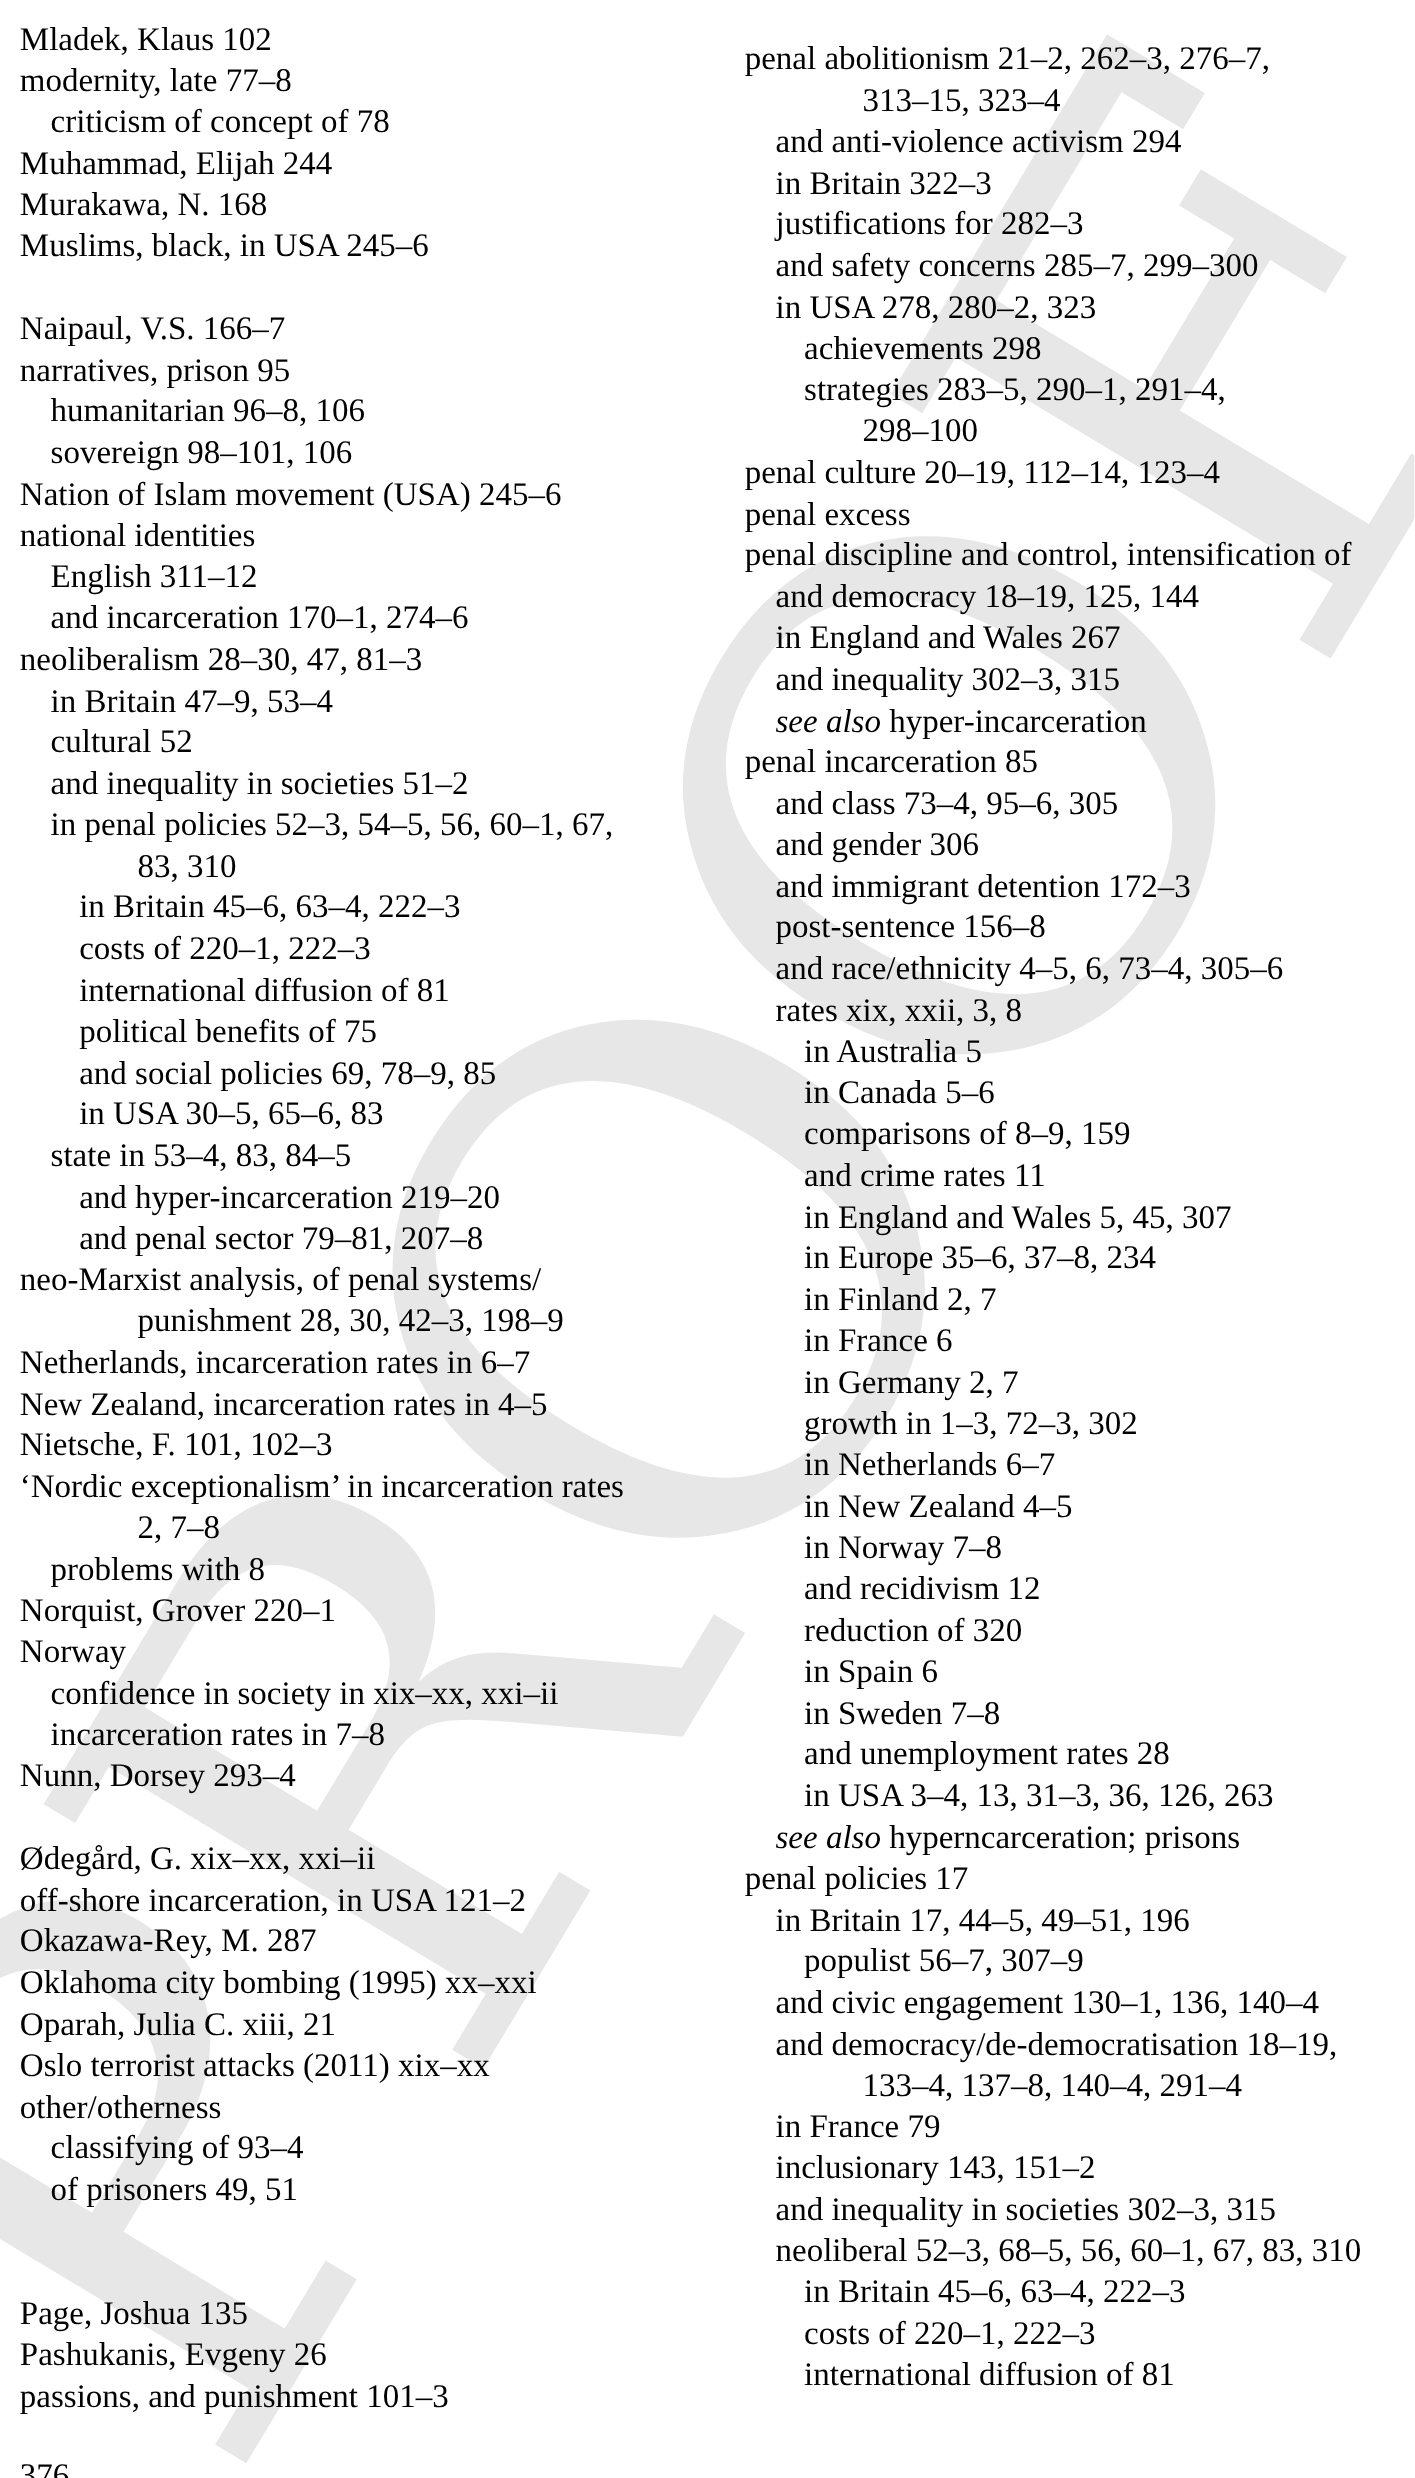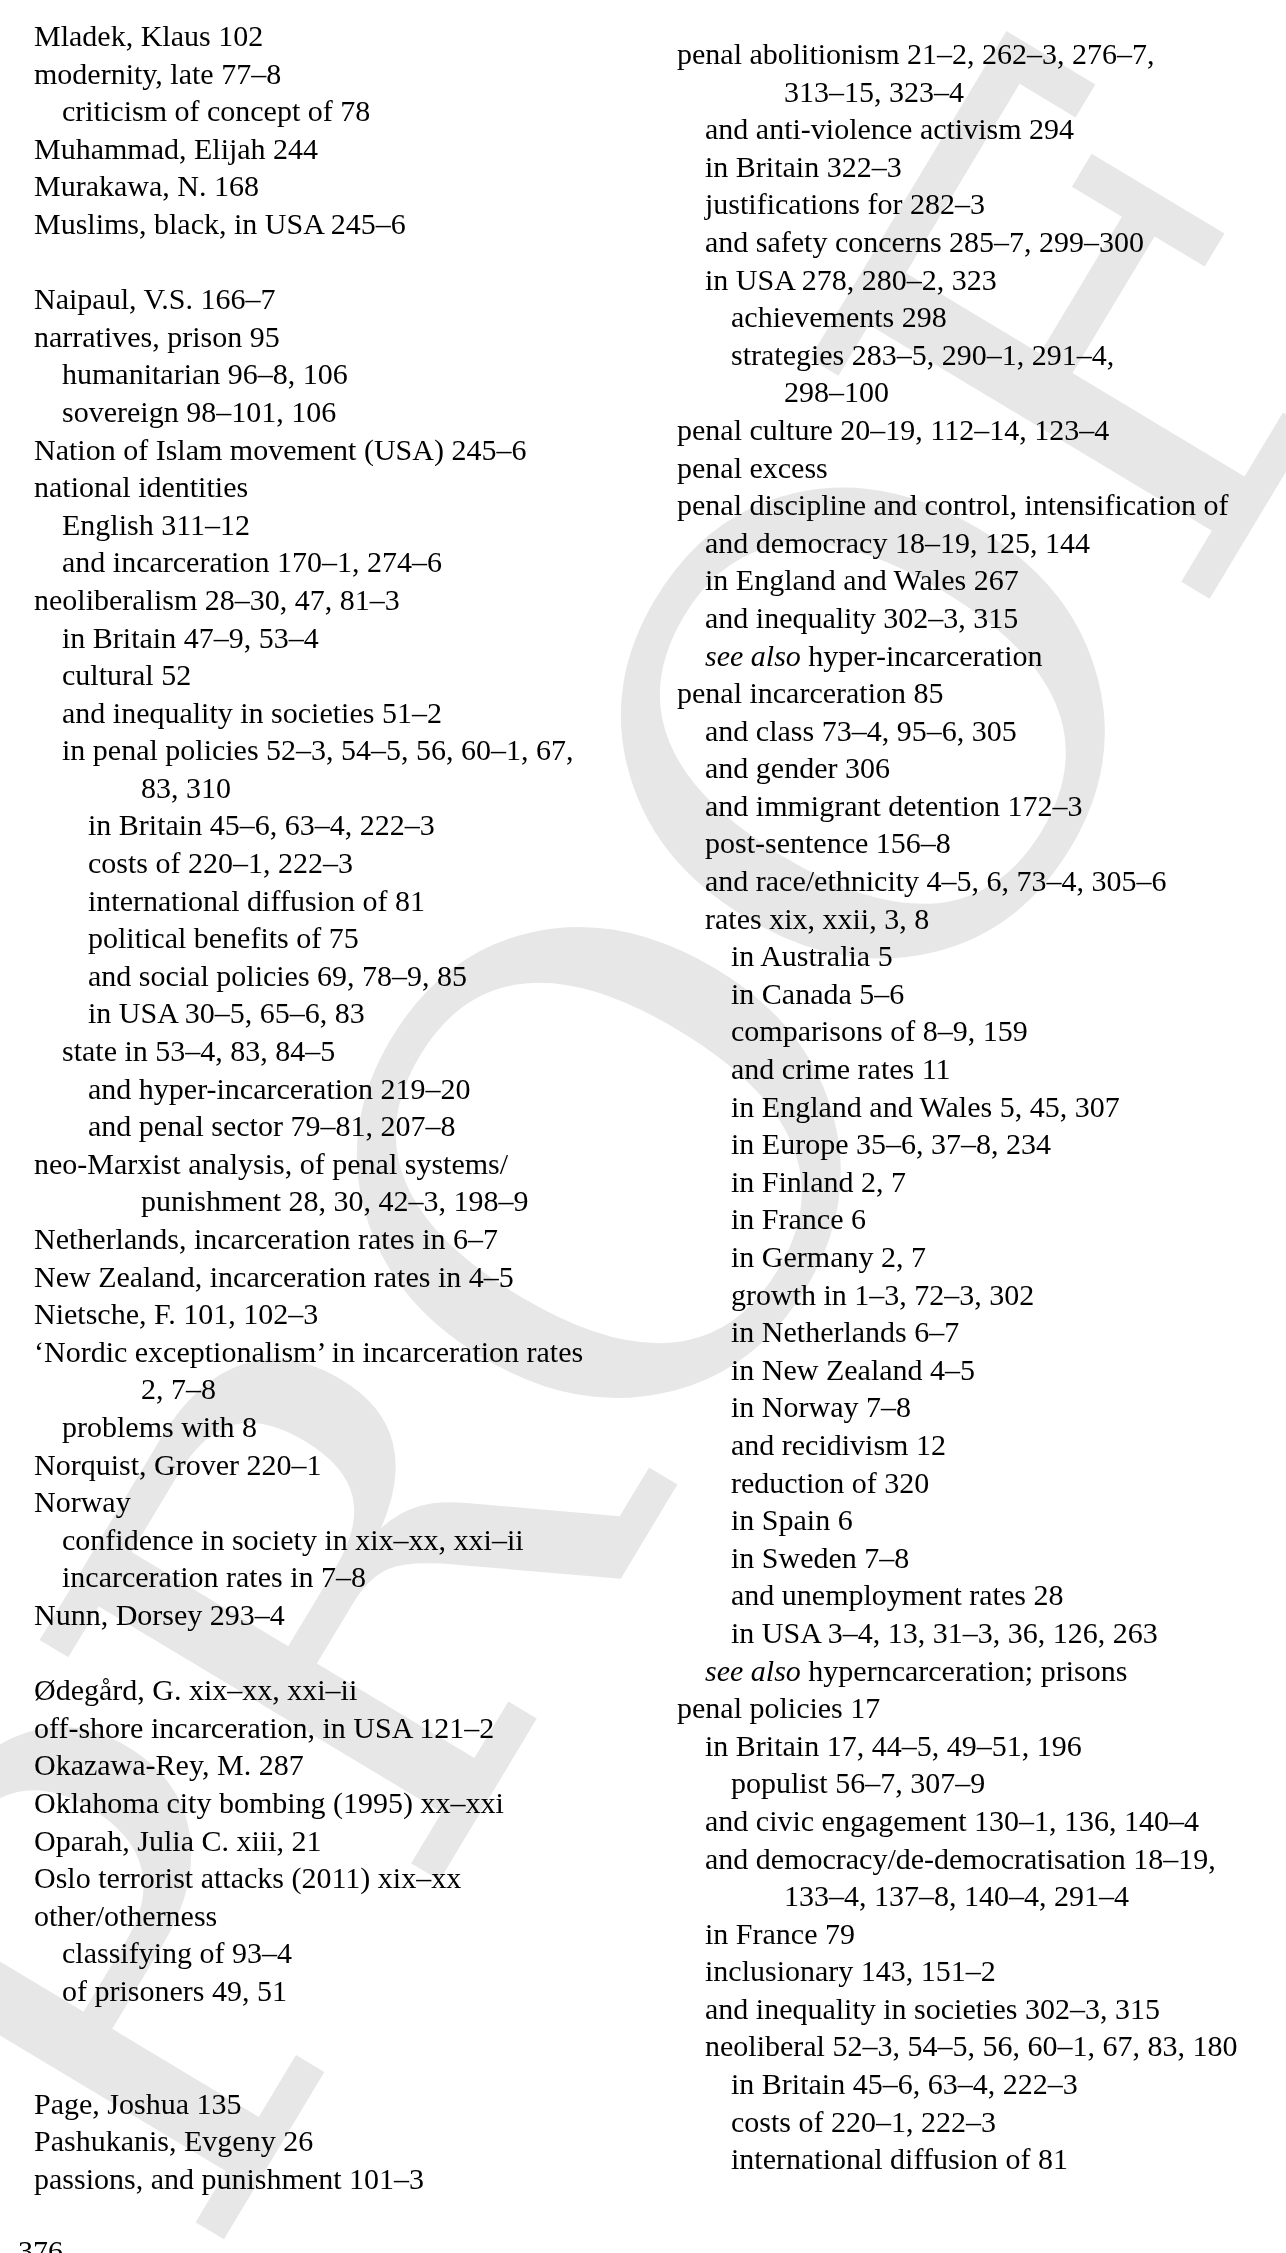--- a/index.html
+++ b/index.html
@@ -32,21 +32,20 @@
   }
   .col {
     position: absolute;
     top: 17px;
     z-index: 1;
     font-size: 30px;
   }
   #col-left {
     left: 18px;
     width: 630px;
-    margin-left: 16px;
   }
   #col-right {
     left: 677px;
     width: 609px;
     overflow: hidden; 
     margin-top: 18px;
   }
   .line {
     height: 37.6px;
     line-height: 37.6px;
@@ -180,20 +179,20 @@
       <div class="line i1"><i>see also</i> hyperncarceration; prisons</div>
       <div class="line i0">penal policies 17</div>
       <div class="line i1">in Britain 17, 44–5, 49–51, 196</div>
       <div class="line i2">populist 56–7, 307–9</div>
       <div class="line i1">and civic engagement 130–1, 136, 140–4</div>
       <div class="line i1">and democracy/de-democratisation 18–19,</div>
       <div class="line i3">133–4, 137–8, 140–4, 291–4</div>
       <div class="line i1">in France 79</div>
       <div class="line i1">inclusionary 143, 151–2</div>
       <div class="line i1">and inequality in societies 302–3, 315</div>
-      <div class="line i1">neoliberal 52–3, 54–5, 56, 60–1, 67, 83, 180</div>
+      <div class="line i1">neoliberal 52–3, 68–5, 56, 60–1, 67, 83, 310</div>
       <div class="line i2">in Britain 45–6, 63–4, 222–3</div>
       <div class="line i2">costs of 220–1, 222–3</div>
       <div class="line i2">international diffusion of 81</div>
     </div>
 
   <div class="page-number">376</div>
 </div>
 
 </body></html>

